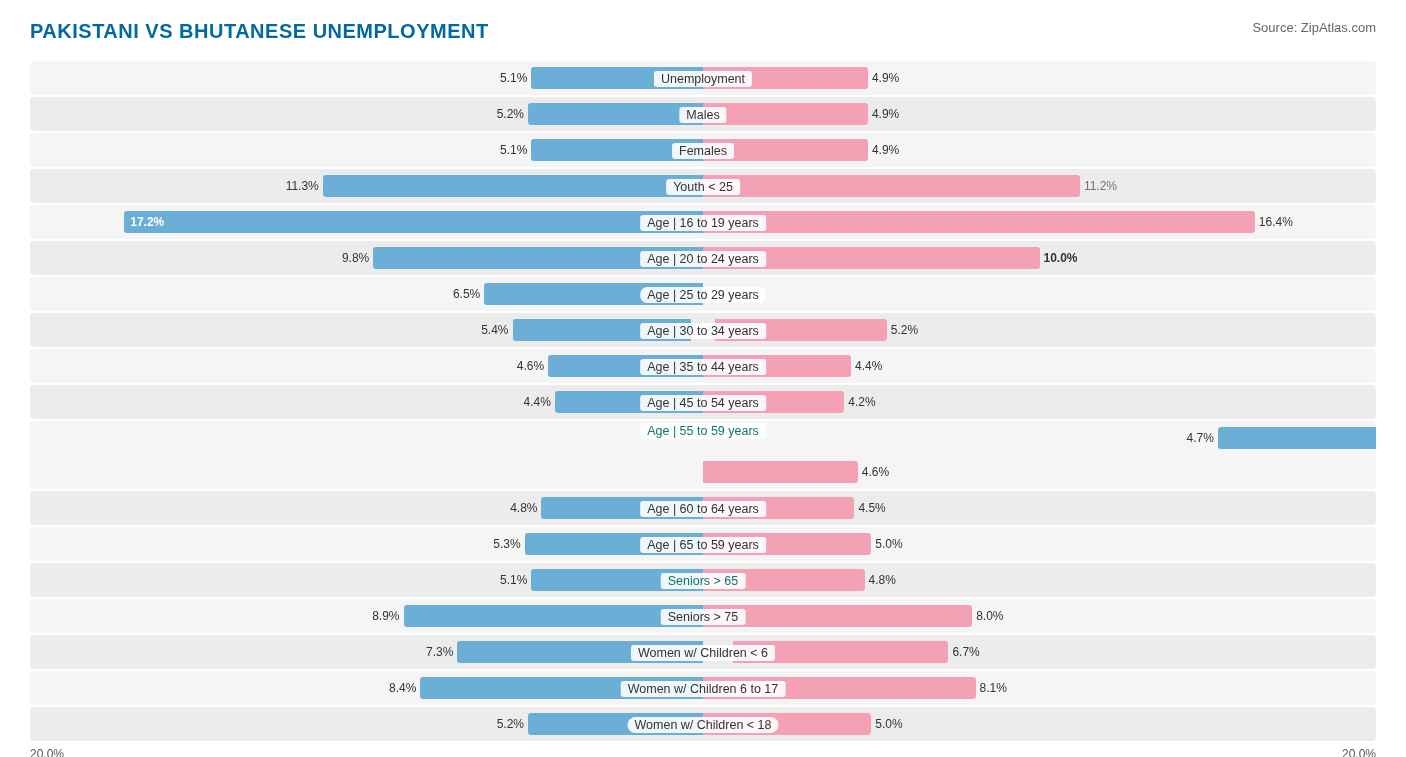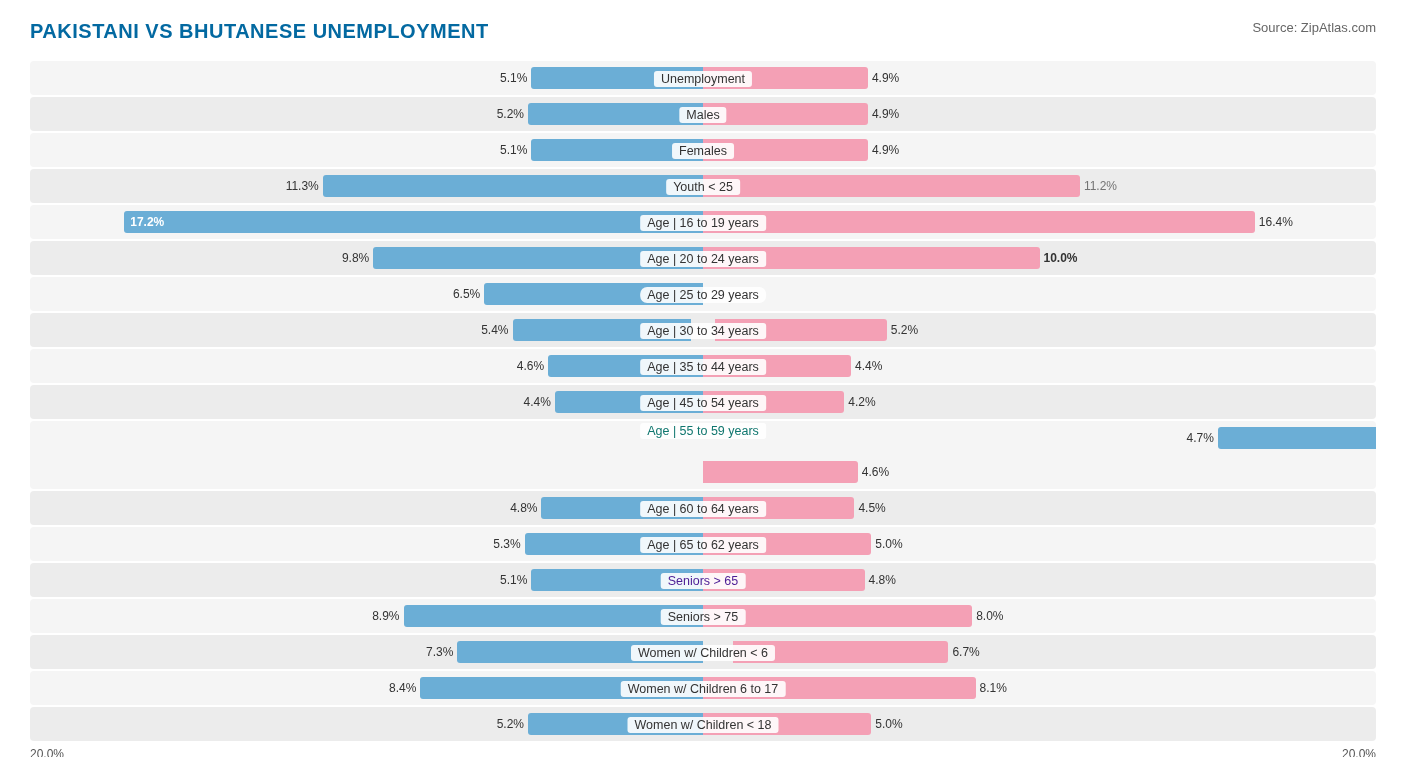--- a/index.html
+++ b/index.html
@@ -362,41 +362,41 @@
       <div class="row" style="position: relative; display: flex; align-items: center; width: 100%;">
     <div class="left-section">
       <div style="position:relative; width:100%; height:34px; display:flex; align-items:center; justify-content:flex-end;">
         <div class="bar-blue" style="width:26.5%; right:0; position:absolute; height:22px; background:#6baed6; border-radius:3px 0 0 3px;">
           
         </div>
         <span style="position:absolute;right:26.5%;padding-right:4px;font-size:12px;color:#333;white-space:nowrap;z-index:5;">5.3%</span>
       </div>
     </div>
     <div style="position:absolute;left:50%;transform:translateX(-50%);z-index:10;pointer-events:none;white-space:nowrap;">
-      <span style="font-size:12.5px;color:#333;background:rgba(255,255,255,0.9);padding:1px 7px;border-radius:3px;">Age | 65 to 62 years</span>
+      <span style="font-size:12.5px;color:#333;background:rgba(255,255,255,0.9);padding:1px 7px;border-radius:3px;">Age | 65 to 59 years</span>
     </div>
     <div class="right-section">
       <div style="position:relative; width:100%; height:34px; display:flex; align-items:center; justify-content:flex-start;">
         <div class="bar-pink" style="width:25%; left:0; position:absolute; height:22px; background:#f4a0b5; border-radius:0 3px 3px 0;">
         </div>
         <span style="position:absolute;left:25%;padding-left:4px;font-size:12px;color:#333;white-space:nowrap;z-index:5;">5.0%</span>
       </div>
     </div>
   </div>
       <div class="row" style="position: relative; display: flex; align-items: center; width: 100%;">
     <div class="left-section">
       <div style="position:relative; width:100%; height:34px; display:flex; align-items:center; justify-content:flex-end;">
         <div class="bar-blue" style="width:25.5%; right:0; position:absolute; height:22px; background:#6baed6; border-radius:3px 0 0 3px;">
           
         </div>
         <span style="position:absolute;right:25.5%;padding-right:4px;font-size:12px;color:#333;white-space:nowrap;z-index:5;">5.1%</span>
       </div>
     </div>
     <div style="position:absolute;left:50%;transform:translateX(-50%);z-index:10;pointer-events:none;white-space:nowrap;">
-      <span style="font-size:12.5px;color:#4c1d95;background:rgba(255,255,255,0.9);padding:1px 7px;border-radius:3px;">Seniors &gt; 65</span>
+      <span style="font-size:12.5px;color:#0f766e;background:rgba(255,255,255,0.9);padding:1px 7px;border-radius:3px;">Seniors &gt; 65</span>
     </div>
     <div class="right-section">
       <div style="position:relative; width:100%; height:34px; display:flex; align-items:center; justify-content:flex-start;">
         <div class="bar-pink" style="width:24%; left:0; position:absolute; height:22px; background:#f4a0b5; border-radius:0 3px 3px 0;">
         </div>
         <span style="position:absolute;left:24%;padding-left:4px;font-size:12px;color:#333;white-space:nowrap;z-index:5;">4.8%</span>
       </div>
     </div>
   </div>
       <div class="row" style="position: relative; display: flex; align-items: center; width: 100%;">
@@ -462,21 +462,21 @@
       <div class="row" style="position: relative; display: flex; align-items: center; width: 100%;">
     <div class="left-section">
       <div style="position:relative; width:100%; height:34px; display:flex; align-items:center; justify-content:flex-end;">
         <div class="bar-blue" style="width:26%; right:0; position:absolute; height:22px; background:#6baed6; border-radius:3px 0 0 3px;">
           
         </div>
         <span style="position:absolute;right:26%;padding-right:4px;font-size:12px;color:#333;white-space:nowrap;z-index:5;">5.2%</span>
       </div>
     </div>
     <div style="position:absolute;left:50%;transform:translateX(-50%);z-index:10;pointer-events:none;white-space:nowrap;">
-      <span style="font-size:12.5px;color:#333;background:rgba(255,255,255,0.9);padding:1px 7px;border-radius:3px;">Women w/ Children &lt; 18</span>
+      <span style="font-size:12.5px;color:#333;background:rgba(255,255,255,0.9);padding:1px 7px;border-radius:8px;">Women w/ Children &lt; 18</span>
     </div>
     <div class="right-section">
       <div style="position:relative; width:100%; height:34px; display:flex; align-items:center; justify-content:flex-start;">
         <div class="bar-pink" style="width:25%; left:0; position:absolute; height:22px; background:#f4a0b5; border-radius:0 3px 3px 0;">
         </div>
         <span style="position:absolute;left:25%;padding-left:4px;font-size:12px;color:#333;white-space:nowrap;z-index:5;">5.0%</span>
       </div>
     </div>
   </div>
     </div>

